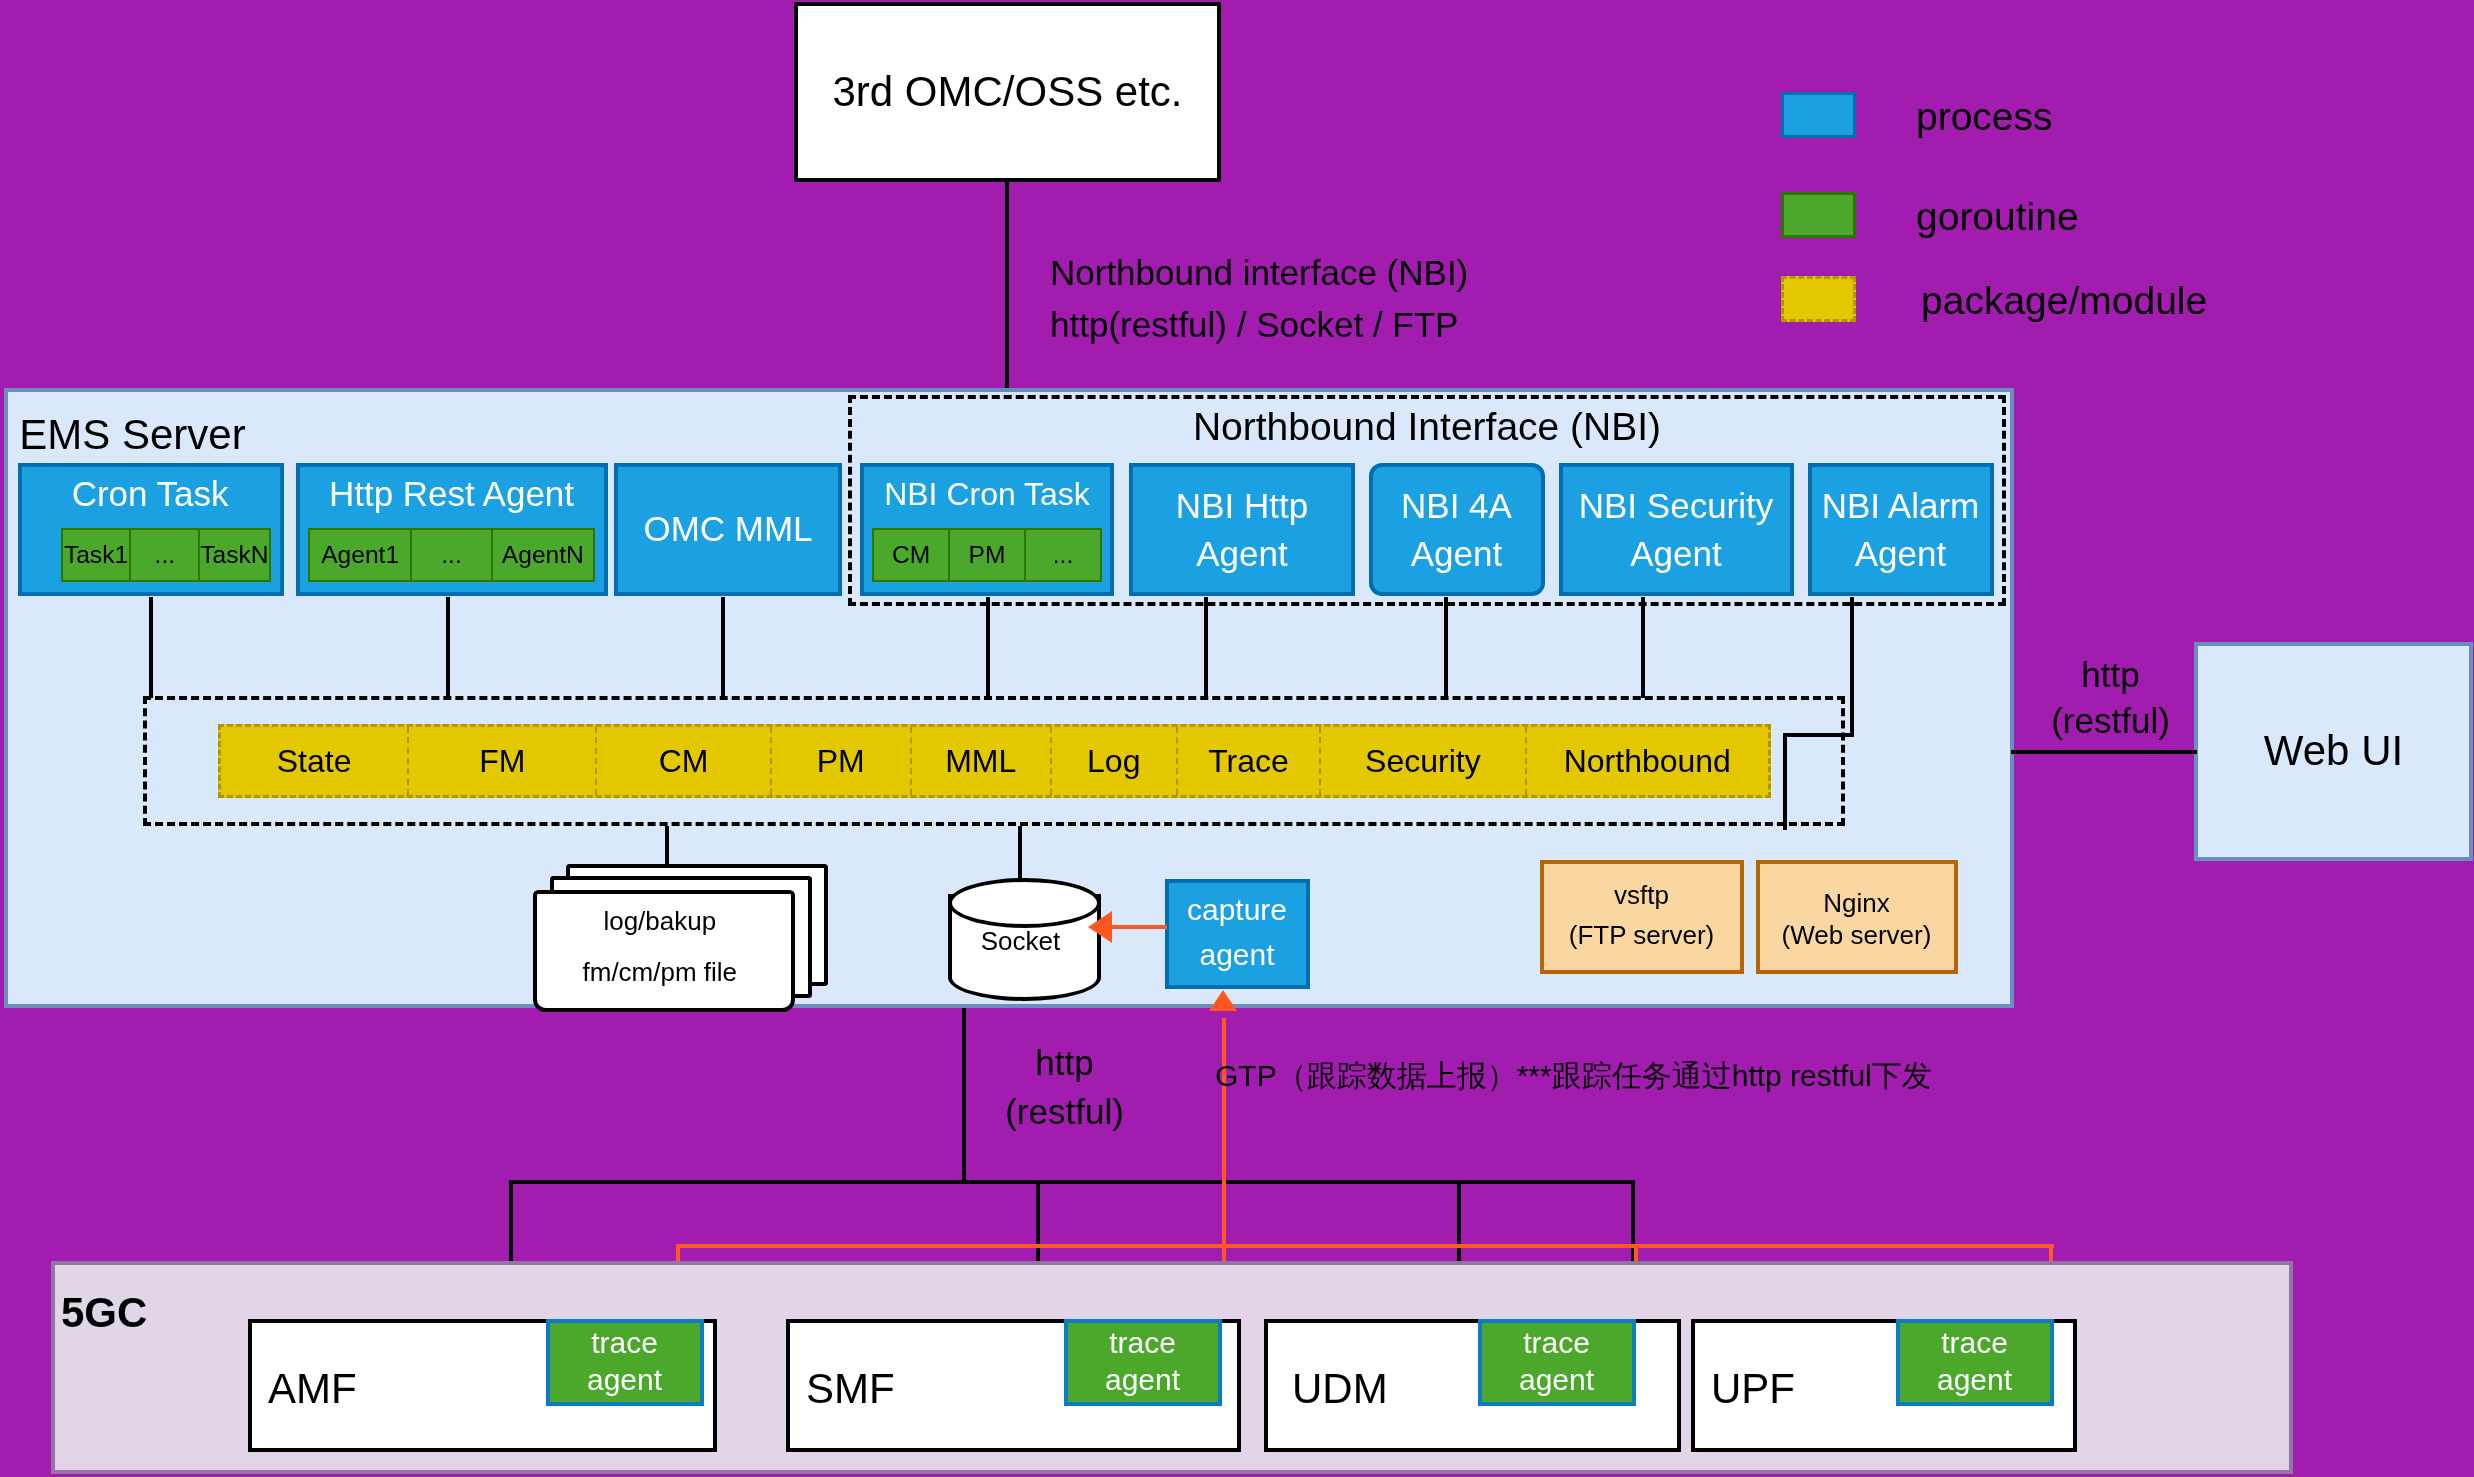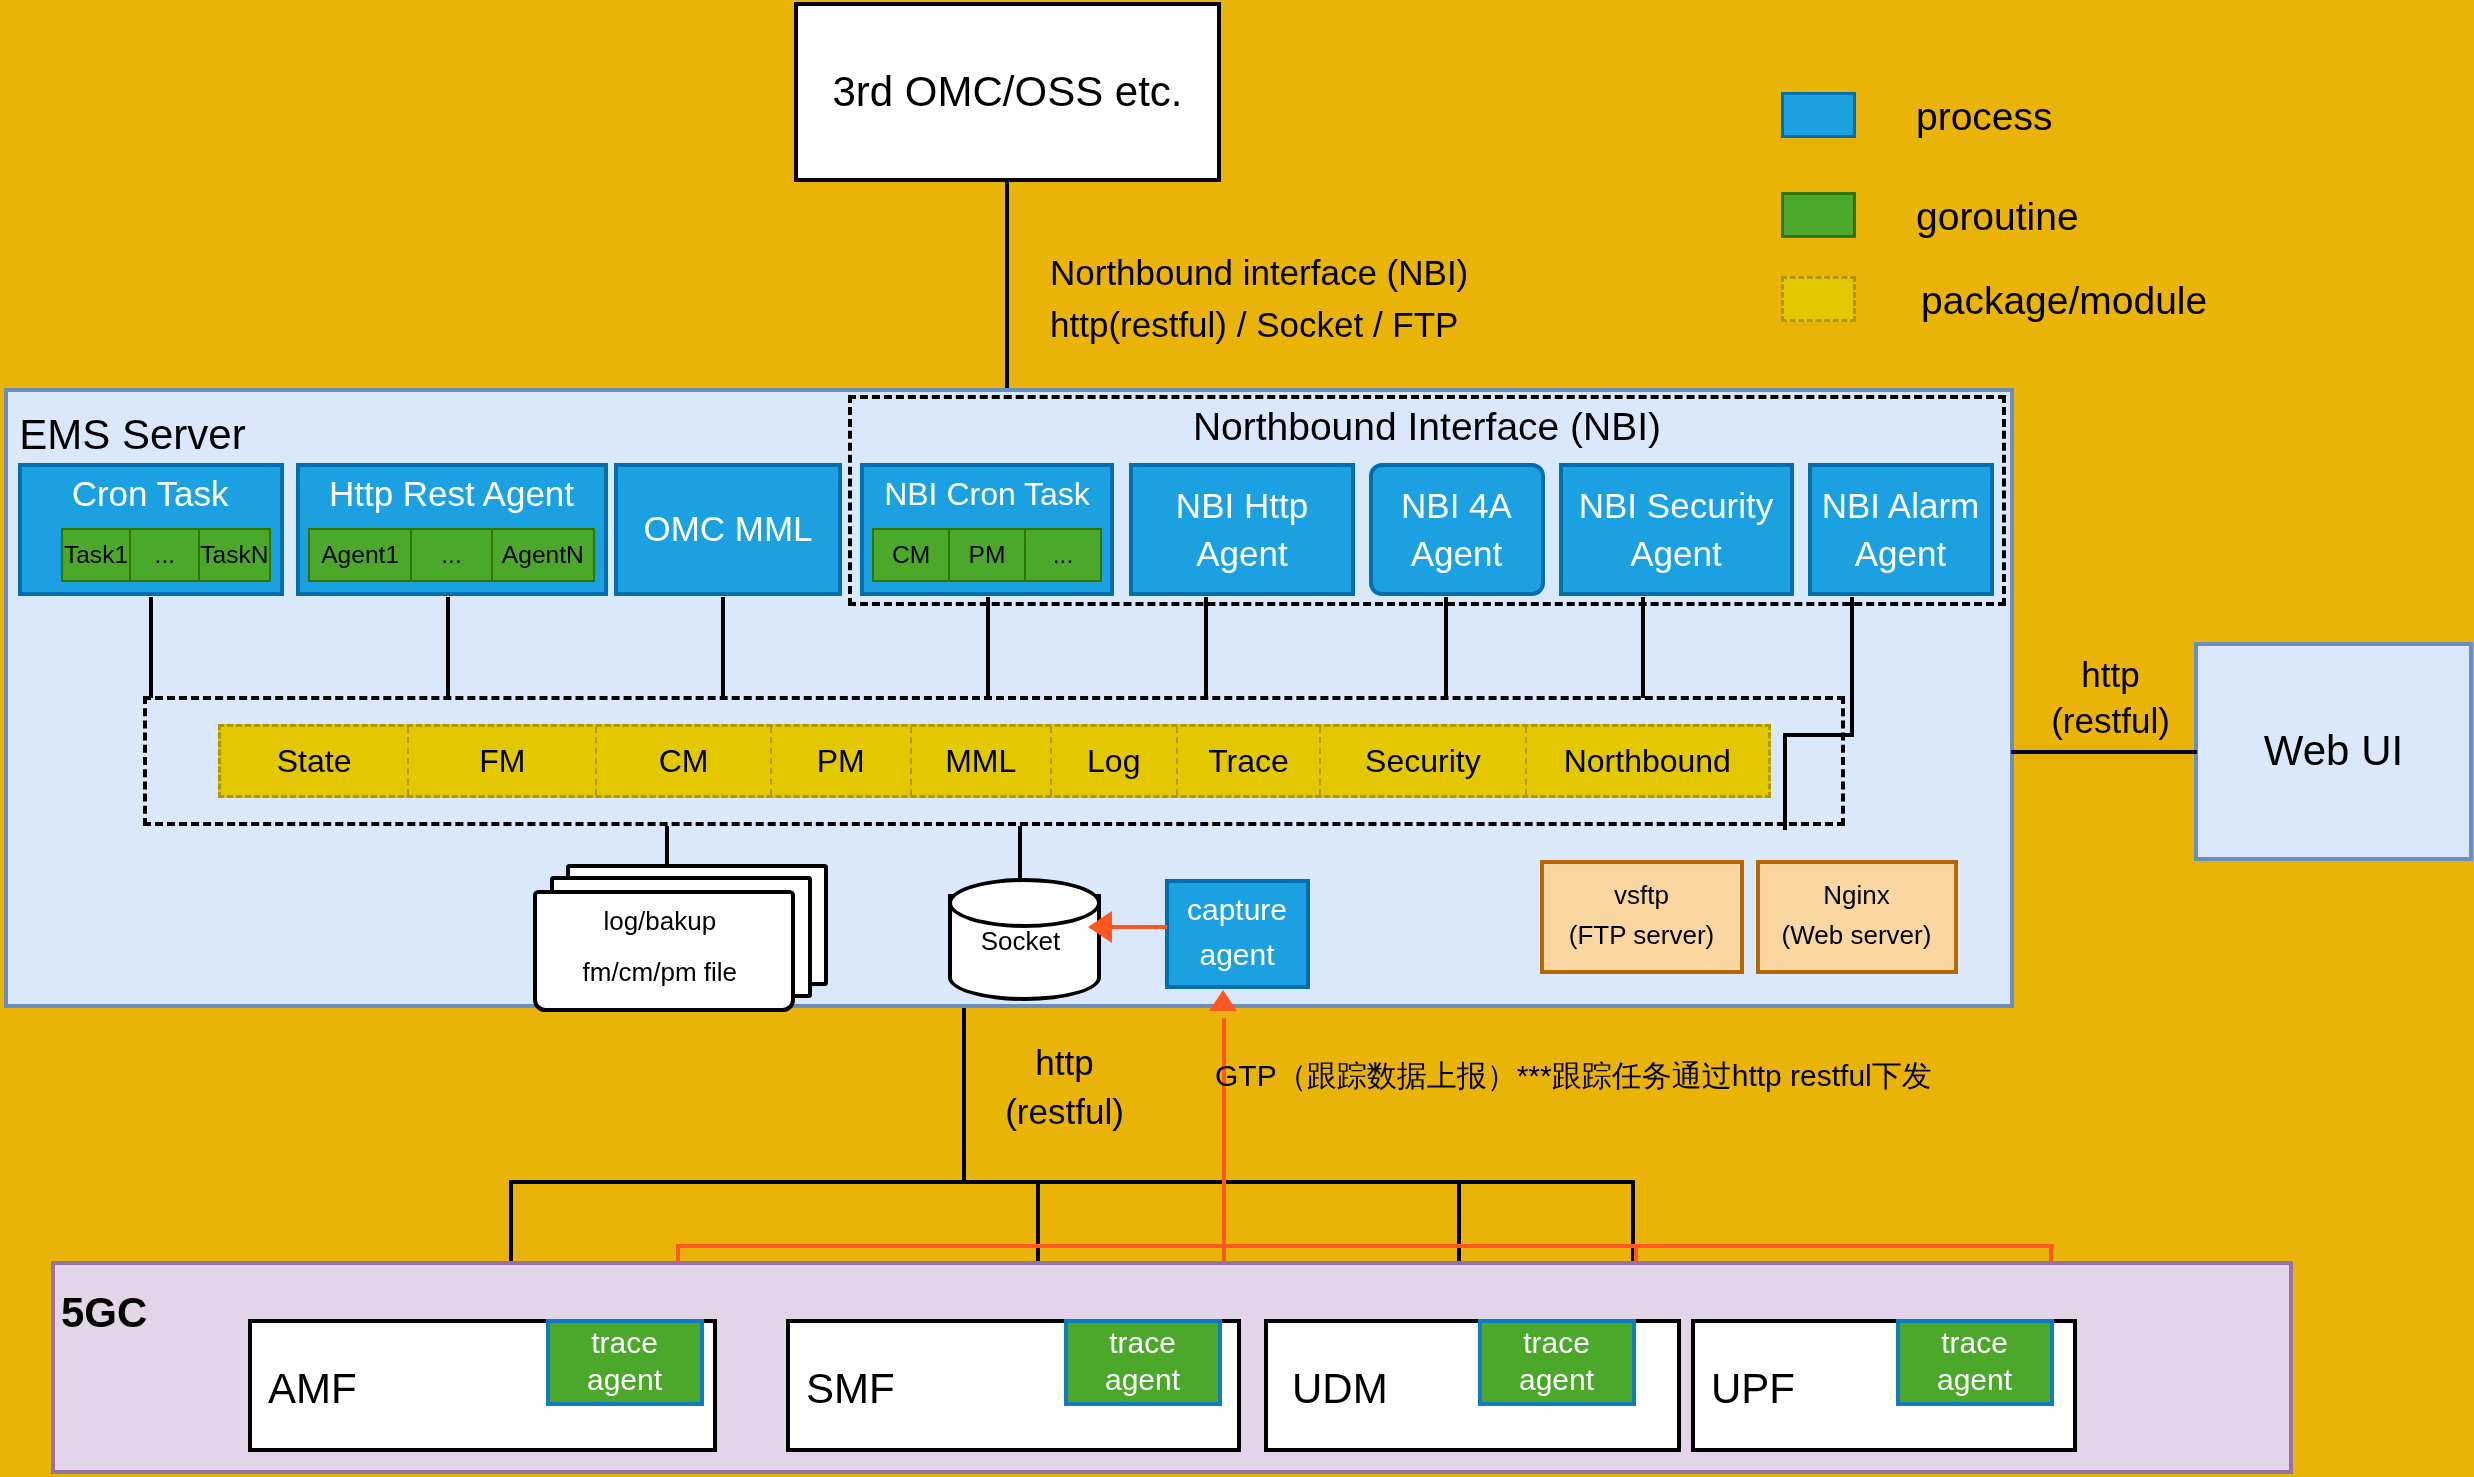--- a/index.html
+++ b/index.html
@@ -1,17 +1,17 @@
 <!DOCTYPE html>
 <html style="font-size:14px"><head>
 <meta charset="utf-8">
 <style>
   html,body{margin:0;padding:0;background:#ffffff;}
   body{font-family:"Liberation Sans",sans-serif;}
-  #stage{position:relative;width:2475px;height:1478px;background:#eab308;overflow:hidden;}
+  #stage{position:relative;width:2475px;height:1478px;background:#a21caf;overflow:hidden;}
   .abs{position:absolute;box-sizing:border-box;}
   .ctr{display:flex;align-items:center;justify-content:center;text-align:center;line-height:1.15;}
 
   
   .plainbox{background:#ffffff;border:4.4px solid #000000;}
   .emsbox{background:#DAE8FC;border:4.4px solid #6C8EBF;}
   .nfbox{background:#ffffff;border:4.4px solid #000000;}
   .gcbox{background:#E1D5E7;border:4.4px solid #9673A6;}
   .proc{background:#1BA1E2;border:4.4px solid #006EAF;color:#ffffff;}
   .goro{background:#4CA82A;border:2.6px solid #2D7600;color:#000000;}
@@ -183,21 +183,21 @@
   </div>
 
   <div class="abs ohline" style="left:1111px;top:925px;width:56px;"></div>
   <div class="abs arrow-left" style="left:1088px;top:911px;"></div>
 
   <div class="abs srv" style="left:1540px;top:860px;width:204px;height:114px;">
     <div class="abs ctr lbl t30" style="left:0;top:14px;width:195px;height:35px;">vsftp</div>
     <div class="abs ctr lbl t30" style="left:0;top:54px;width:195px;height:35px;">(FTP server)</div>
   </div>
   <div class="abs srv" style="left:1756px;top:860px;width:202px;height:114px;">
-    <div class="abs ctr lbl t30" style="left:0;top:14px;width:193px;height:35px;">Nginx</div>
+    <div class="abs ctr lbl t30" style="left:0;top:22px;width:193px;height:35px;">Nginx</div>
     <div class="abs ctr lbl t30" style="left:0;top:54px;width:193px;height:35px;">(Web server)</div>
   </div>
 
   <div class="abs emsbox ctr" style="left:2194px;top:642px;width:279px;height:219px;">
     <span class="lbl t48">Web UI</span>
   </div>
   <div class="abs hline" style="left:2011px;top:750px;width:186px;"></div>
   <div class="abs ctr lbl t40" style="left:2027px;top:656px;width:167px;height:39px;">http</div>
   <div class="abs ctr lbl t40" style="left:2027px;top:702px;width:167px;height:39px;">(restful)</div>
 

